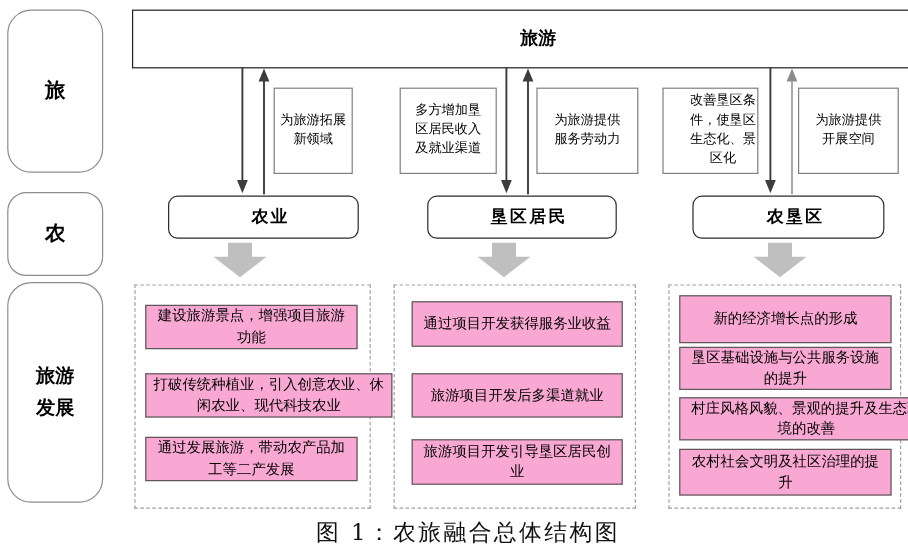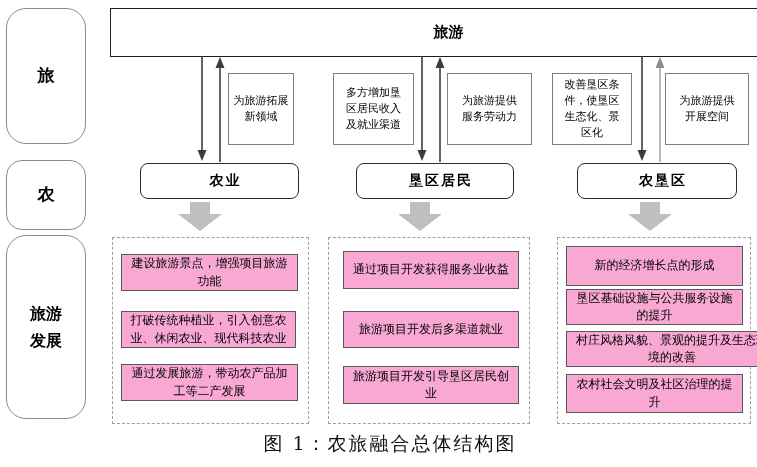--- a/index.html
+++ b/index.html
@@ -78,21 +78,21 @@
     </g>
     <g>
       <line x1="24" y1="106" x2="24" y2="10" stroke="#3d3d3d" stroke-width="1.6"></line>
       <polygon points="19.5,12 28.5,12 24,1" fill="#3d3d3d"></polygon>
     </g>
   </svg>
   <div class="cbox" style="left:447px;width:83px;">
     <span>为旅游提供服务劳动力</span>
   </div>
 
-  <div class="cbox" style="left:552px;width:78px;">
+  <div class="cbox" style="left:552px;width:78px;justify-content:flex-end;">
     <span>改善垦区条件，使垦区生态化、景区化</span>
   </div>
   <svg class="arrow-pair" style="left:636px;" width="32" height="106" viewBox="0 0 32 106">
     <g>
       <line x1="6" y1="0" x2="6" y2="96" stroke="#3d3d3d" stroke-width="1.6"></line>
       <polygon points="1.5,94 10.5,94 6,105" fill="#3d3d3d"></polygon>
     </g>
     <g>
       <line x1="24" y1="106" x2="24" y2="10" stroke="#9a9a9a" stroke-width="1.4"></line>
       <polygon points="19.5,12 28.5,12 24,1" fill="#8c8c8c"></polygon>
@@ -119,21 +119,21 @@
     <polygon points="13,0 33,0 33,12 45,12 23,29 1,12 13,12" fill="#bfbfbf"></polygon>
   </svg>
   <svg class="block-arrow" style="left:627px;" width="46" height="30" viewBox="0 0 46 30">
     <polygon points="13,0 33,0 33,12 45,12 23,29 1,12 13,12" fill="#bfbfbf"></polygon>
   </svg>
 
   <div class="dcol" style="left:112px;width:195px;">
     <div class="obox" style="left:8px;top:16px;width:177px;height:37px;">
       <span>建设旅游景点，增强项目旅游功能</span>
     </div>
-    <div class="obox" style="left:8px;top:73px;width:175px;height:37px;">
+    <div class="obox" style="left:8px;top:73px;width:206px;height:37px;">
       <span>打破传统种植业，引入创意农业、休闲农业、现代科技农业</span>
     </div>
     <div class="obox" style="left:8px;top:126px;width:177px;height:37px;">
       <span>通过发展旅游，带动农产品加工等二产发展</span>
     </div>
   </div>
 
   <div class="dcol" style="left:328px;width:200px;">
     <div class="obox" style="left:14px;top:13px;width:176px;height:38px;">
       <span>通过项目开发获得服务业收益</span>

